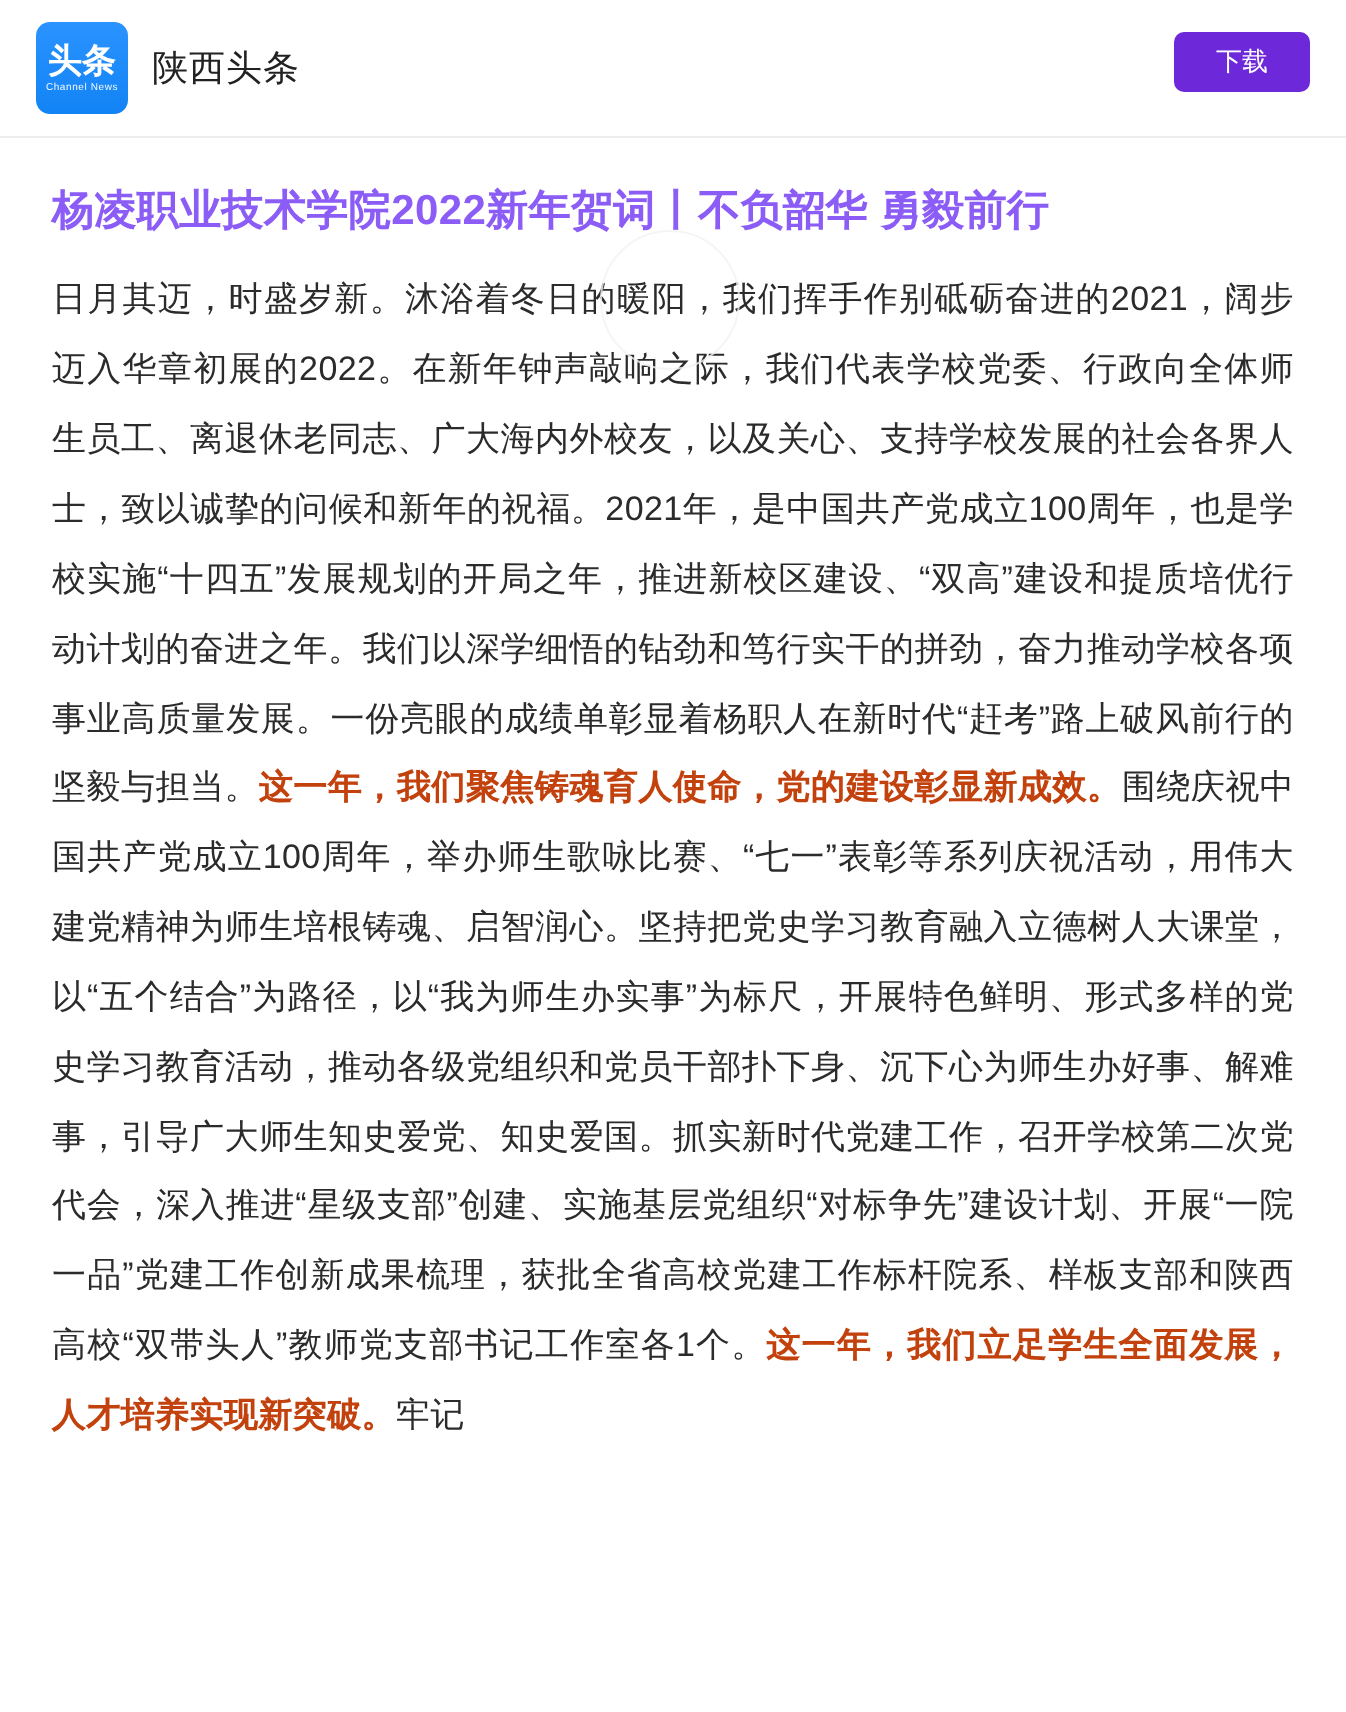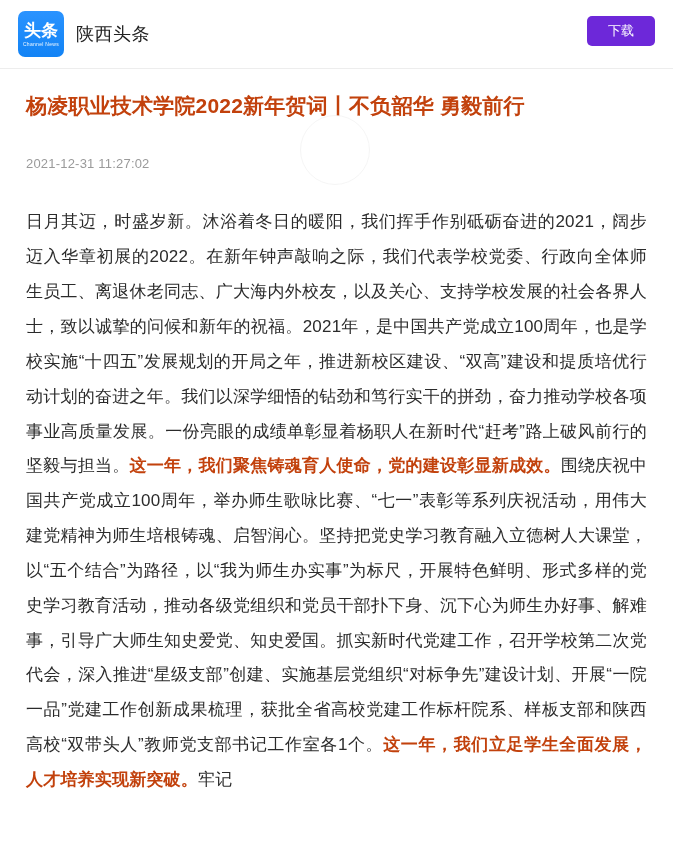--- a/index.html
+++ b/index.html
@@ -81,23 +81,23 @@
 
   
   .article {
     padding: 22px 26px 0 26px;
     position: relative;
   }
   .article-title {
     font-size: 21px;
     font-weight: bold;
     line-height: 1.45;
-    color: #c2410c;
+    color: #8b5cf6;
     letter-spacing: .2px;
-    margin: 0 0 35px 0;
+    margin: 0 0 12px 0;
   }
   .article-meta {
     font-size: 13px;
     color: #9a9a9a;
     margin-bottom: 34px;
     letter-spacing: .2px;
   }
   .article-body {
     font-size: 17px;
     line-height: 2.05;
@@ -138,18 +138,17 @@
   </div>
   <span class="site-name">陕西头条</span>
   <button class="download-btn">下载</button>
 </div>
 
 <div class="article">
   <div class="watermark"></div>
 
   <h1 class="article-title">杨凌职业技术学院2022新年贺词丨不负韶华 勇毅前行</h1>
 
-  <div class="article-meta">2021-12-31 11:27:02</div>
 
   <div class="article-body">
     <p id="para-0"><span>日月其迈，时盛岁新。沐浴着冬日的暖阳，我们挥手作别砥砺奋进的2021，阔步迈入华章初展的2022。在新年钟声敲响之际，我们代表学校党委、行政向全体师生员工、离退休老同志、广大海内外校友，以及关心、支持学校发展的社会各界人士，致以诚挚的问候和新年的祝福。2021年，是中国共产党成立100周年，也是学校实施“十四五”发展规划的开局之年，推进新校区建设、“双高”建设和提质培优行动计划的奋进之年。我们以深学细悟的钻劲和笃行实干的拼劲，奋力推动学校各项事业高质量发展。一份亮眼的成绩单彰显着杨职人在新时代“赶考”路上破风前行的坚毅与担当。</span><b>这一年，我们聚焦铸魂育人使命，党的建设彰显新成效。</b><span>围绕庆祝中国共产党成立100周年，举办师生歌咏比赛、“七一”表彰等系列庆祝活动，用伟大建党精神为师生培根铸魂、启智润心。坚持把党史学习教育融入立德树人大课堂，以“五个结合”为路径，以“我为师生办实事”为标尺，开展特色鲜明、形式多样的党史学习教育活动，推动各级党组织和党员干部扑下身、沉下心为师生办好事、解难事，引导广大师生知史爱党、知史爱国。抓实新时代党建工作，召开学校第二次党代会，深入推进“星级支部”创建、实施基层党组织“对标争先”建设计划、开展“一院一品”党建工作创新成果梳理，获批全省高校党建工作标杆院系、样板支部和陕西高校“双带头人”教师党支部书记工作室各1个。</span><b>这一年，我们立足学生全面发展，人才培养实现新突破。</b><span>牢记</span></p>
   </div>
 </div>
 
 </body></html>

